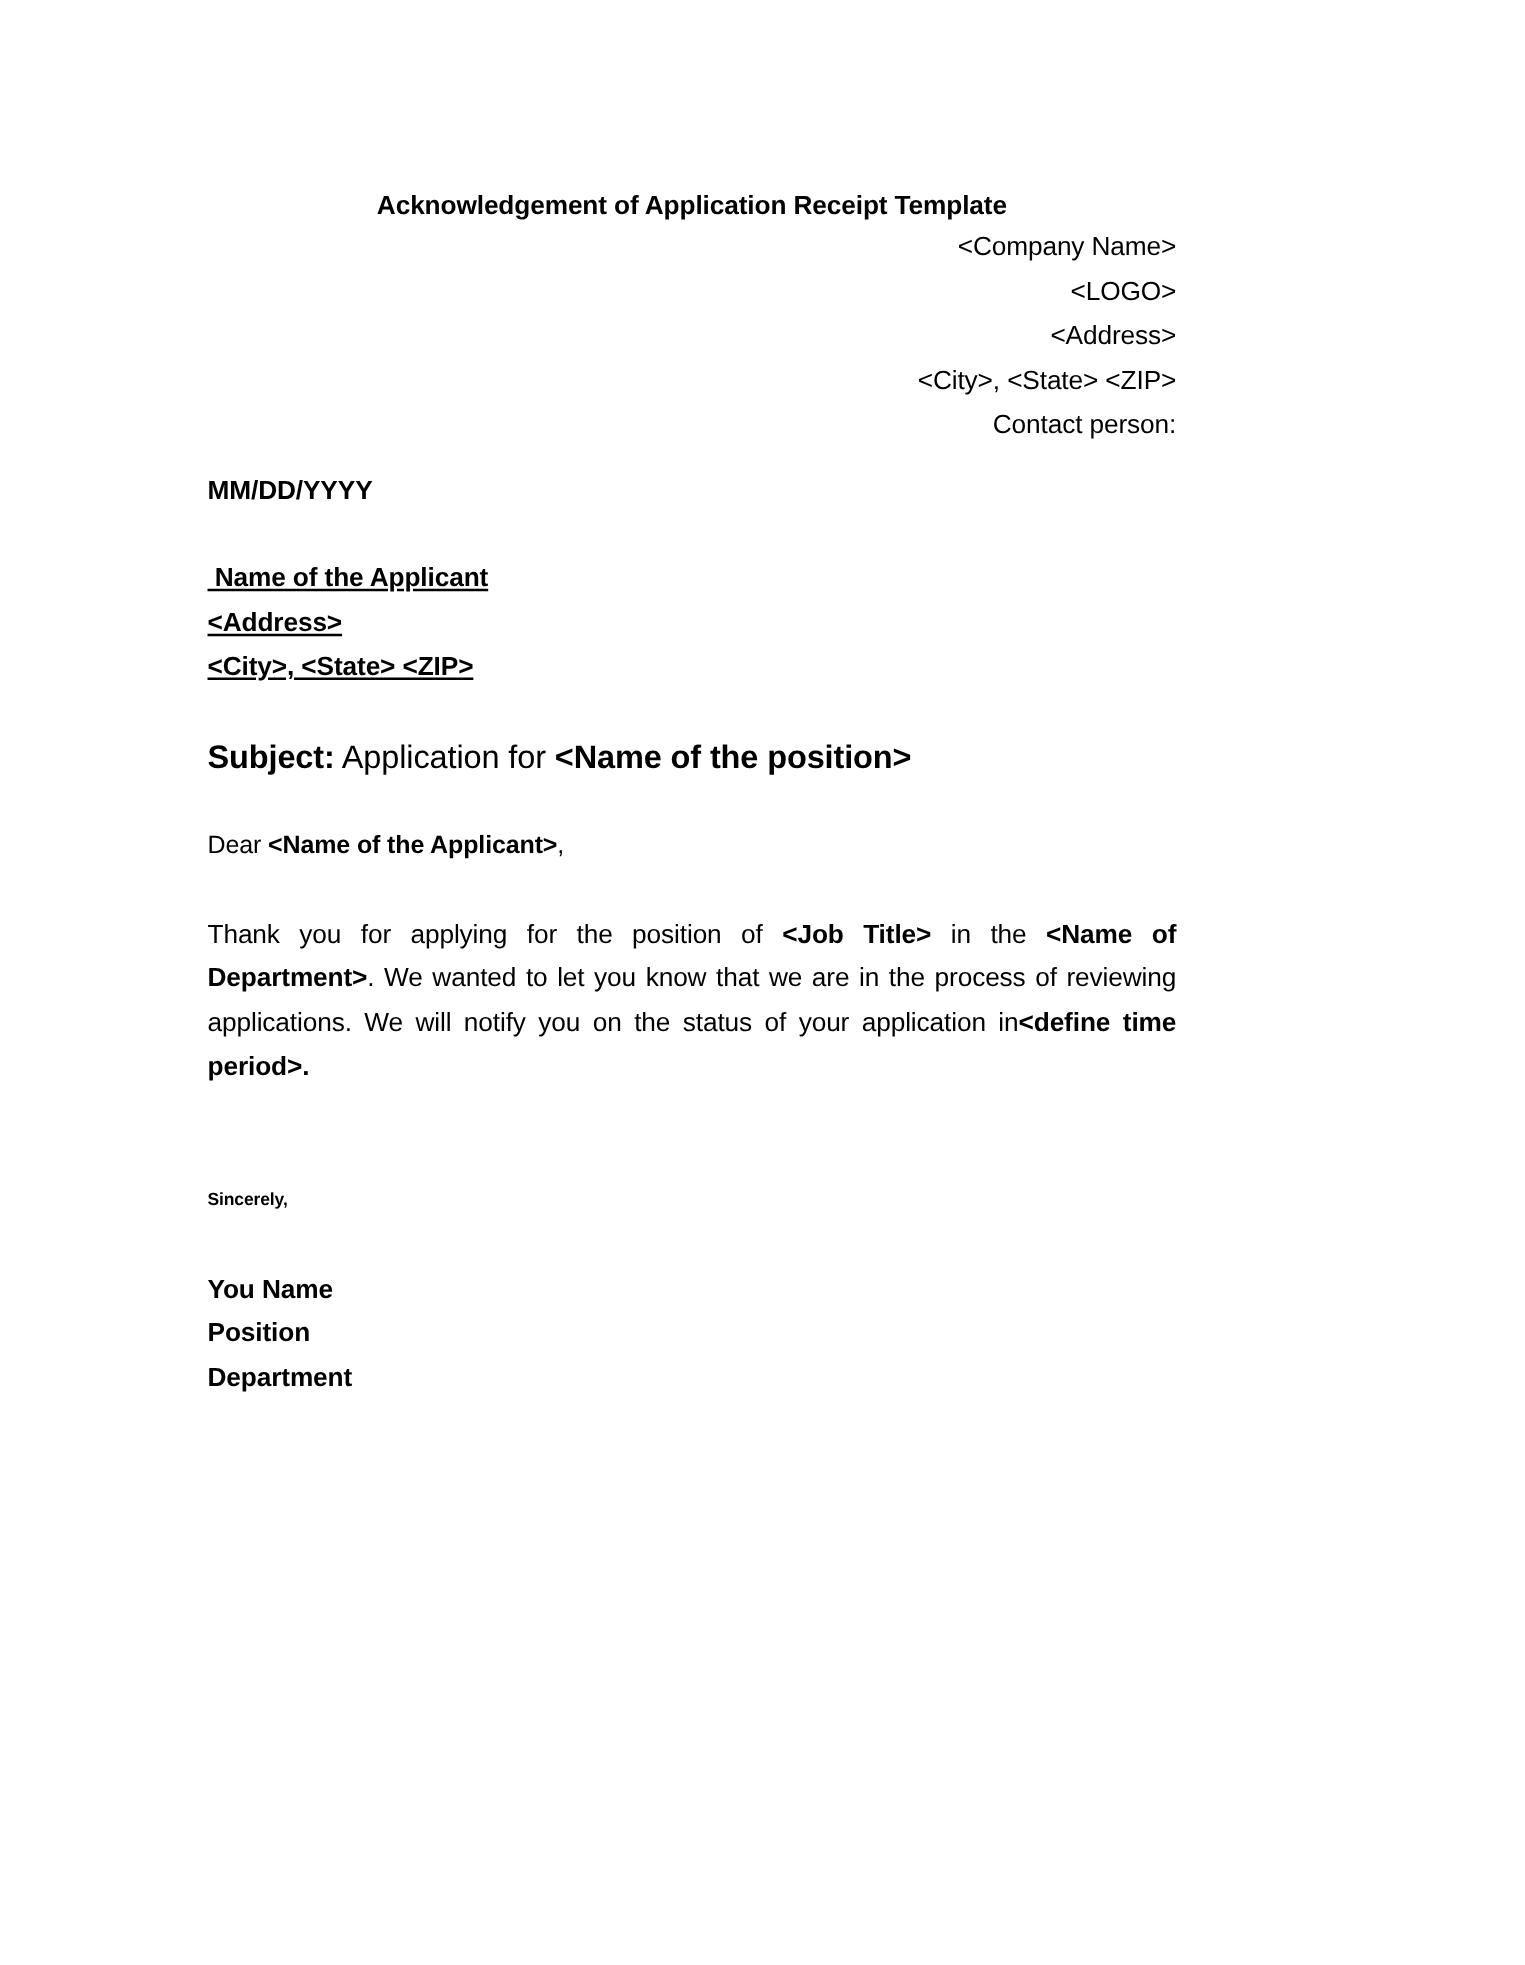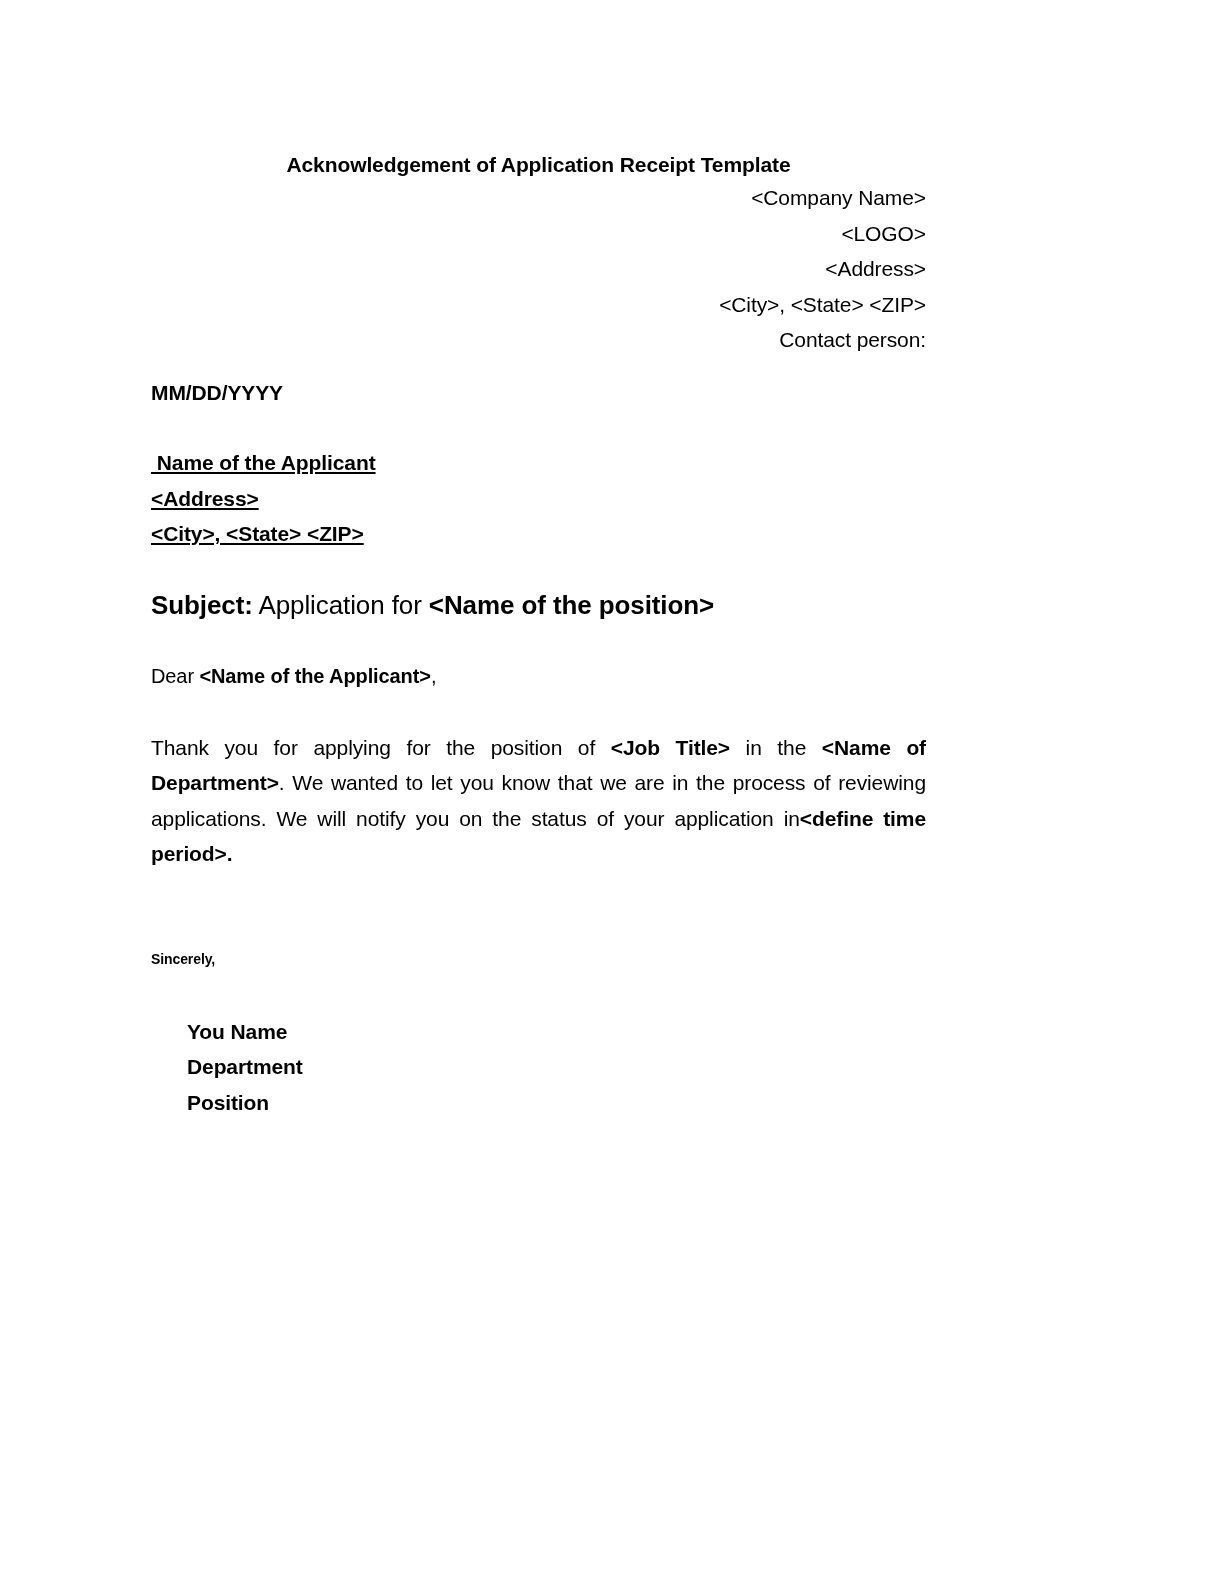--- a/index.html
+++ b/index.html
@@ -16,21 +16,21 @@
     position: relative;
     width: 1220px;
     height: 1572px;
     background: #ffffff;
     margin: 0 auto;
     overflow: hidden;
   }
   
   .content {
     position: absolute;
-    left: 151px;
+    left: 166px;
     top: 0;
     width: 775px;
   }
 
   .doc-title {
     margin: 0;
     padding: 0;
     font-size: 21px;
     font-weight: bold;
     line-height: 30px;
@@ -120,21 +120,20 @@
     letter-spacing: -0.1px;
     white-space: pre;
   }
 
   .signature {
     margin-top: 36px;
     font-size: 21px;
     font-weight: bold;
     line-height: 35.5px;
     letter-spacing: -0.1px;
-    margin-left: 36px;
   }
   .signature .sig-line {
     display: block;
     white-space: pre;
   }
 </style>
 </head>
 <body>
 
 <div class="page">
@@ -161,18 +160,18 @@
     <div class="subject-line"><span class="b">Subject:</span><span> Application for </span><span class="b">&lt;Name of the position&gt;</span></div>
 
     <div class="salutation"><span>Dear </span><span class="b">&lt;Name of the Applicant&gt;</span><span>,</span></div>
 
     <div class="body-para"><span>Thank you for applying for the position of </span><span class="b">&lt;Job Title&gt;</span><span> in the </span><span class="b">&lt;Name of Department&gt;</span><span>. We wanted to let you know that we are in the process of reviewing applications. We will notify you on the status of your application in</span><span class="b">&lt;define time period&gt;.</span></div>
 
     <div class="closing">Sincerely,</div>
 
     <div class="signature">
       <span class="sig-line">You Name</span>
+      <span class="sig-line">Position</span>
       <span class="sig-line">Department</span>
-      <span class="sig-line">Position</span>
     </div>
 
   </div>
 </div>
 
 </body></html>

